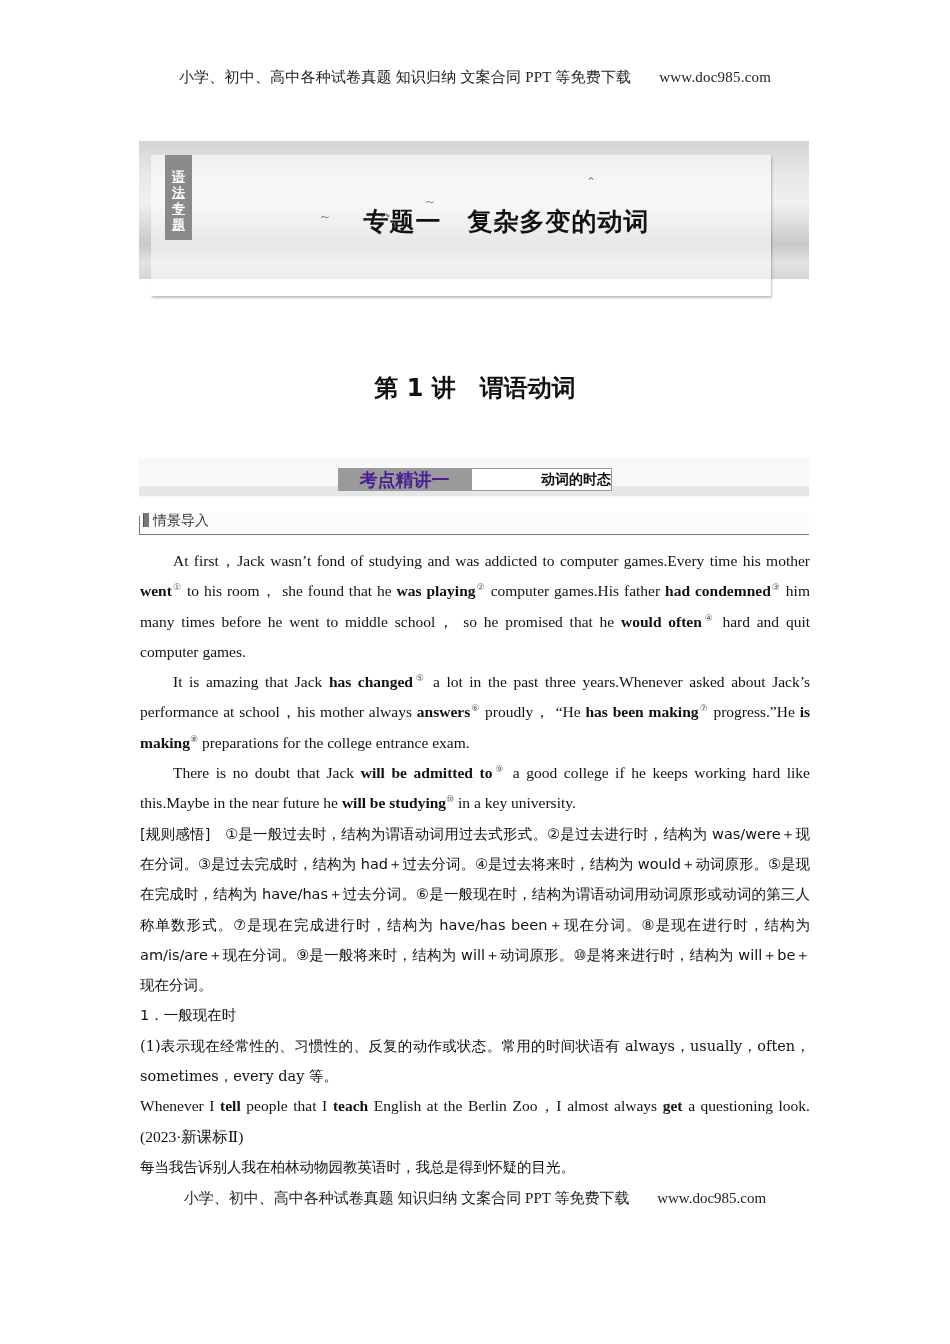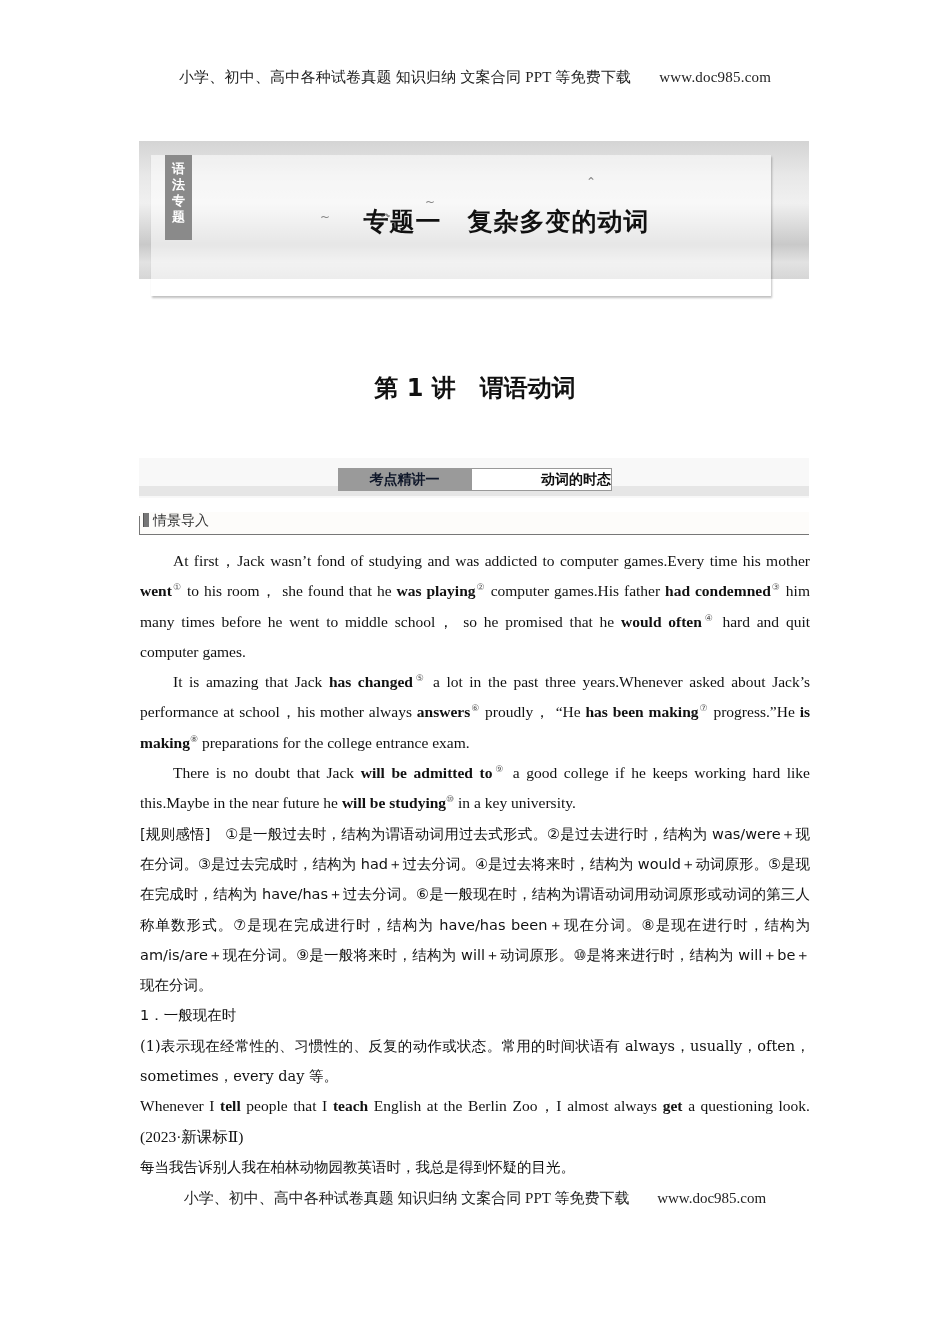--- a/index.html
+++ b/index.html
@@ -25,21 +25,21 @@
                   font-family: "DejaVu Sans", sans-serif; font-size: 25px; font-weight: bold; color: #111;
                   letter-spacing: 1px; padding-left: 20px; }
   .bird { position: absolute; color: #888; font-size: 12px; font-family: "DejaVu Sans", sans-serif; }
 
   .lecture-title { position: absolute; top: 372px; left: 0; width: 950px; text-align: center;
                    font-family: "DejaVu Sans", sans-serif; font-size: 24px; font-weight: bold; }
 
   .section-band { position: absolute; left: 139px; top: 486px; width: 670px; height: 10px; background: #e6e6e6; }
   .section-band-light { position: absolute; left: 139px; top: 458px; width: 670px; height: 40px; background: #f8f8f8; }
   .section-left { position: absolute; left: 338px; top: 468px; width: 133px; height: 23px; background: #9a9a9a;
-                  color: #0f172a; font-family: "DejaVu Sans", sans-serif; font-size: 14px; font-weight: bold;
+                  color: #4c1d95; font-family: "DejaVu Sans", sans-serif; font-size: 18px; font-weight: bold;
                   text-align: center; line-height: 23px; }
   .section-right { position: absolute; left: 471px; top: 468px; width: 139px; height: 21px; background: #fff;
                    border: 1px solid #999; color: #111; font-family: "DejaVu Sans", sans-serif; font-size: 14px;
                    font-weight: bold; text-align: right; line-height: 21px; }
 
   .sub-heading { position: absolute; left: 139px; top: 512px; width: 670px; height: 22px;
                  border-bottom: 1px solid #777; font-family: "DejaVu Sans", sans-serif; font-size: 14px;
                  font-weight: normal; color: #333; background: #fdfcfa; }
   .sub-heading .mark { display: inline-block; width: 5px; height: 14px; background: #777; margin: 0 4px 0 4px;
                        vertical-align: -2px; border-left: 1px solid #555; }
@@ -62,21 +62,21 @@
   <span class="url">www.doc985.com</span>
 </div>
 
 <div class="banner"></div>
 <div class="banner-panel"></div>
 <span class="bird" style="left:586px;top:175px;">⌃</span>
 <span class="bird" style="left:378px;top:205px;">〰</span>
 <span class="bird" style="left:320px;top:210px;">~</span>
 <span class="bird" style="left:425px;top:195px;">~</span>
 <div class="banner-tag">
-  <span style="display:block;width:13px;margin:0 auto;word-break:break-all;">语法专题</span>
+  <span style="display:block;width:13px;margin:8px auto;word-break:break-all;text-decoration:underline;">语法专题</span>
 </div>
 <div class="banner-title">专题一　复杂多变的动词</div>
 
 <div class="lecture-title">第 1 讲　谓语动词</div>
 
 <div class="section-band-light"></div>
 <div class="section-band"></div>
 <div class="section-left">考点精讲一</div>
 <div class="section-right">动词的时态</div>
 

